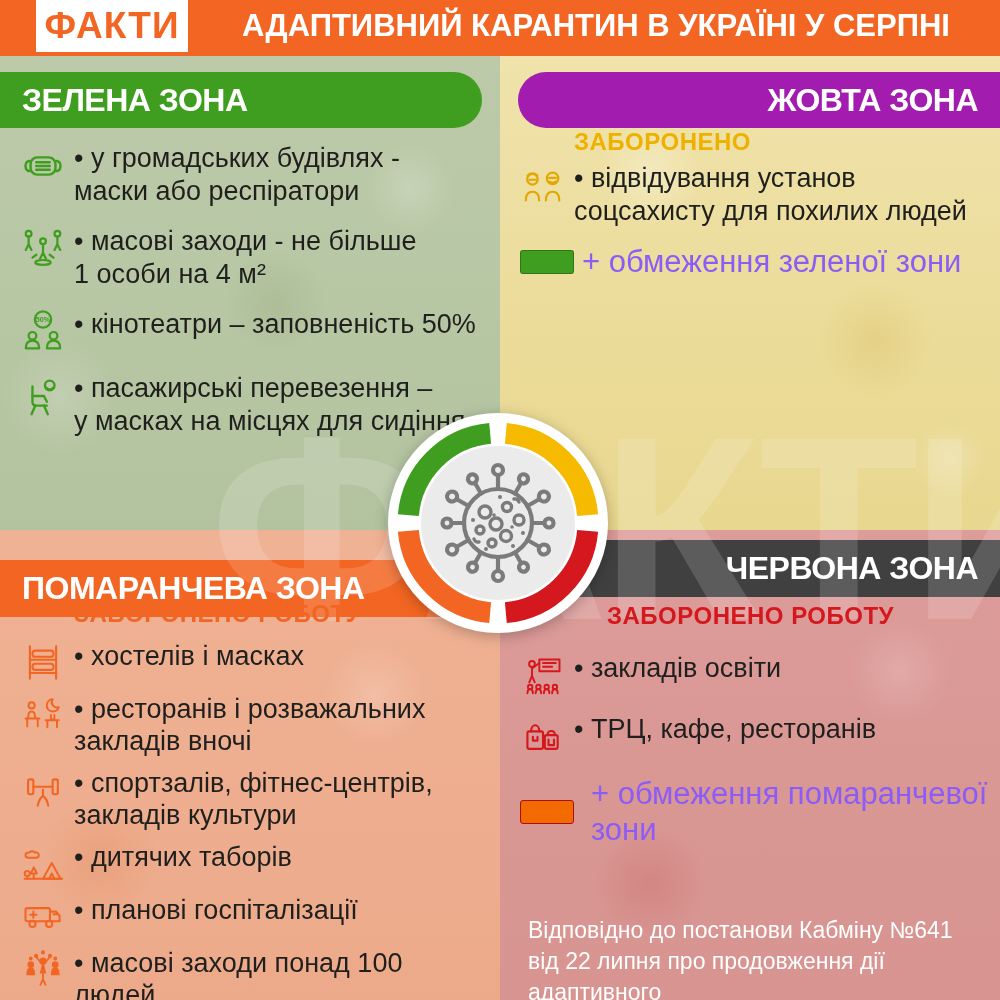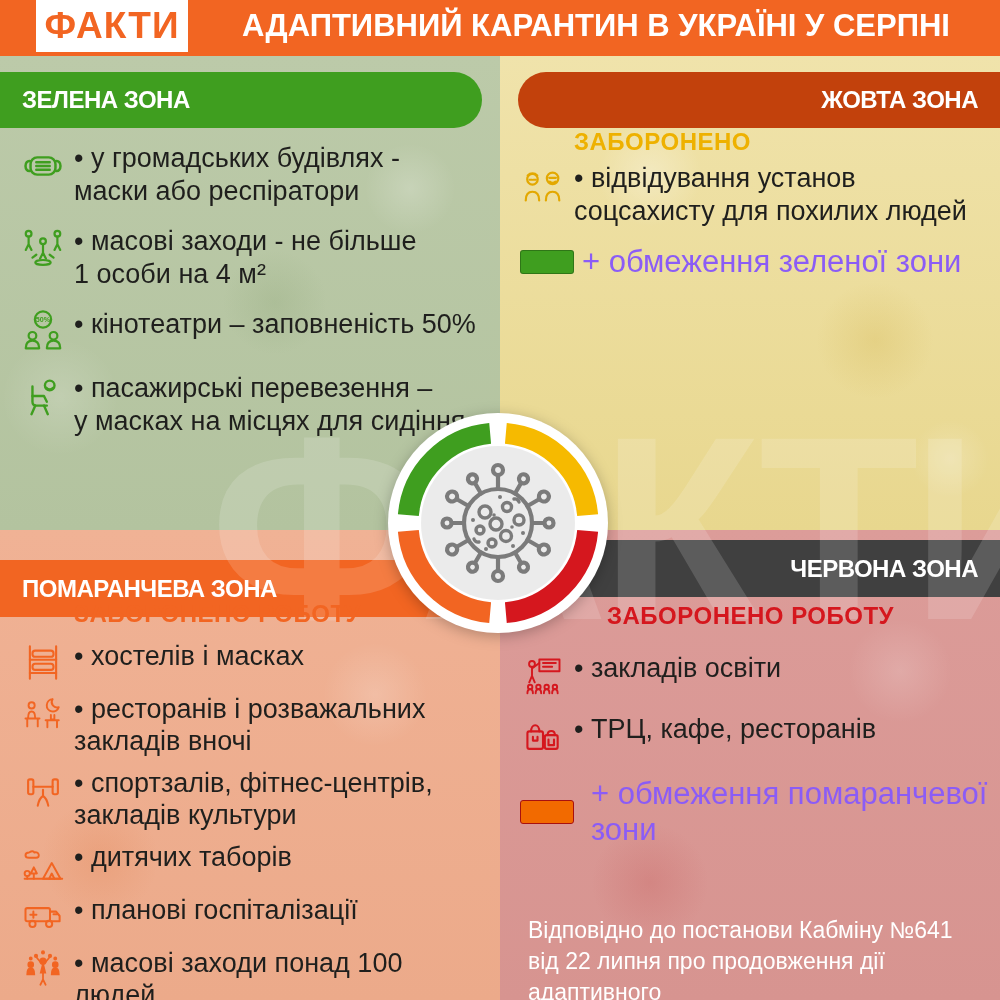--- a/index.html
+++ b/index.html
@@ -35,24 +35,24 @@
   .header{position:absolute;top:0;left:0;width:1000px;height:56px;background:#f26522;z-index:6;}
   .logo-box{position:absolute;left:36px;top:0;width:152px;height:52px;background:#fff;
             display:flex;align-items:center;justify-content:center;}
   .logo-text{color:#f26522;font-size:37px;font-weight:bold;letter-spacing:1px;}
   .header-title{position:absolute;left:200px;right:8px;top:0;height:52px;display:flex;
                 align-items:center;justify-content:center;color:#fff;font-weight:bold;
                 font-size:31px;letter-spacing:0px;white-space:nowrap;}
 
   
   .banner{position:absolute;height:56px;display:flex;align-items:center;color:#fff;
-          font-weight:bold;font-size:24px;letter-spacing:-0.5px;z-index:2;white-space:nowrap;}
+          font-weight:bold;font-size:32px;letter-spacing:-0.5px;z-index:2;white-space:nowrap;}
   .banner-green{top:72px;left:0;width:482px;background:#3f9e1f;
                 border-radius:0 30px 30px 0;padding-left:22px;box-sizing:border-box;}
-  .banner-yellow{top:72px;left:518px;width:482px;background:#c2410c;
+  .banner-yellow{top:72px;left:518px;width:482px;background:#a21caf;
                  border-radius:30px 0 0 30px;justify-content:flex-end;padding-right:22px;box-sizing:border-box;}
   .banner-orange{top:560px;left:0;width:488px;height:57px;background:#f26522;
                  border-radius:0 30px 30px 0;padding-left:22px;box-sizing:border-box;}
   .banner-red{top:540px;left:512px;width:488px;height:57px;background:#404040;
               border-radius:30px 0 0 30px;justify-content:flex-end;padding-right:22px;box-sizing:border-box;}
 
   
   .watermark{position:absolute;left:210px;top:398px;z-index:3;font-size:262px;font-weight:bold;
              color:rgba(255,255,255,0.15);letter-spacing:-8px;line-height:1;pointer-events:none;}
 

